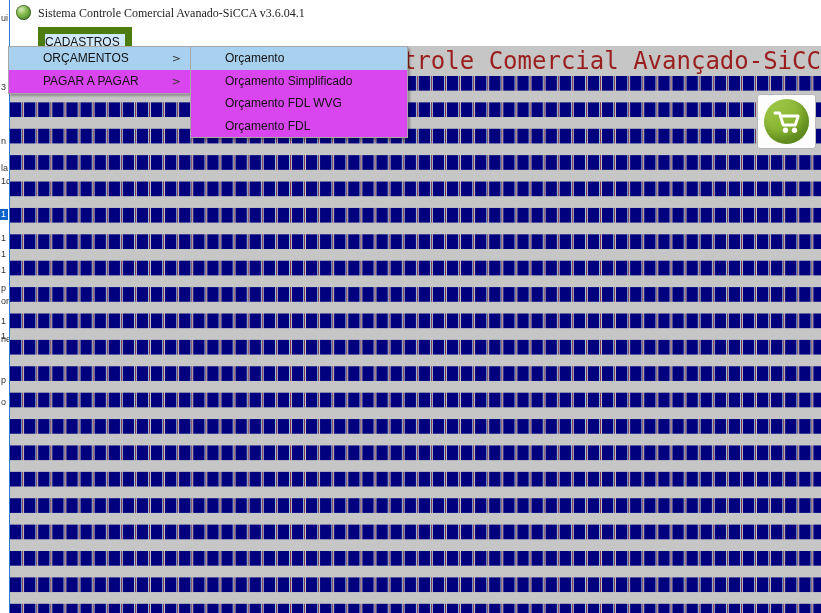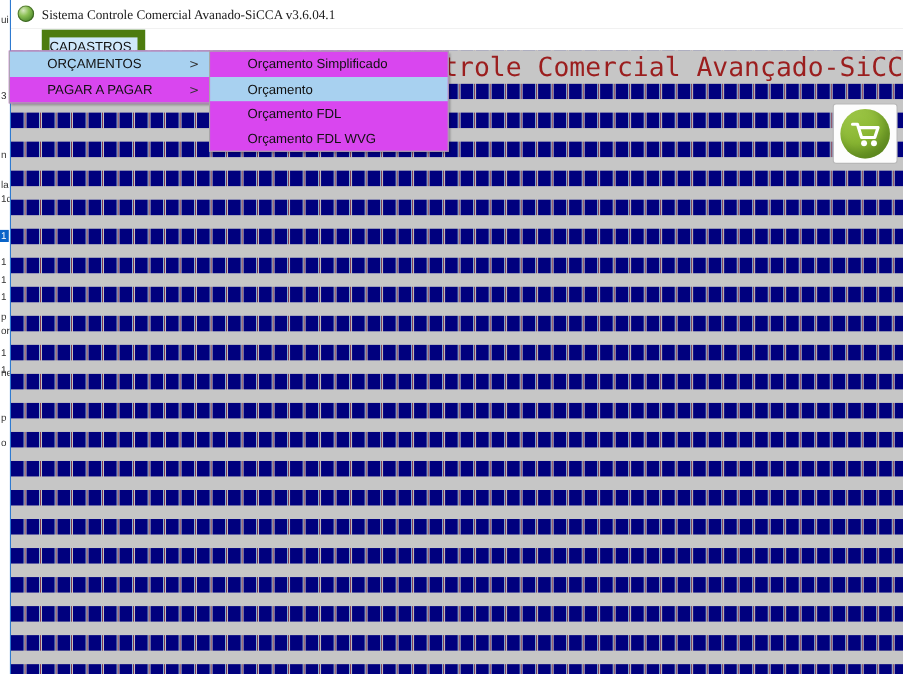--- a/index.html
+++ b/index.html
@@ -144,17 +144,17 @@
     <span>ORÇAMENTOS</span>
     <span class="submenu-arrow">&gt;</span>
   </div>
   <div class="menu-item">
     <span>PAGAR A PAGAR</span>
     <span class="submenu-arrow">&gt;</span>
   </div>
 </div>
 
 <div class="popup menu2">
+  <div class="menu-item hl">Orçamento</div>
   <div class="menu-item">Orçamento Simplificado</div>
-  <div class="menu-item hl">Orçamento</div>
+  <div class="menu-item">Orçamento FDL WVG</div>
   <div class="menu-item">Orçamento FDL</div>
-  <div class="menu-item">Orçamento FDL WVG</div>
 </div>
 
 </body></html>

